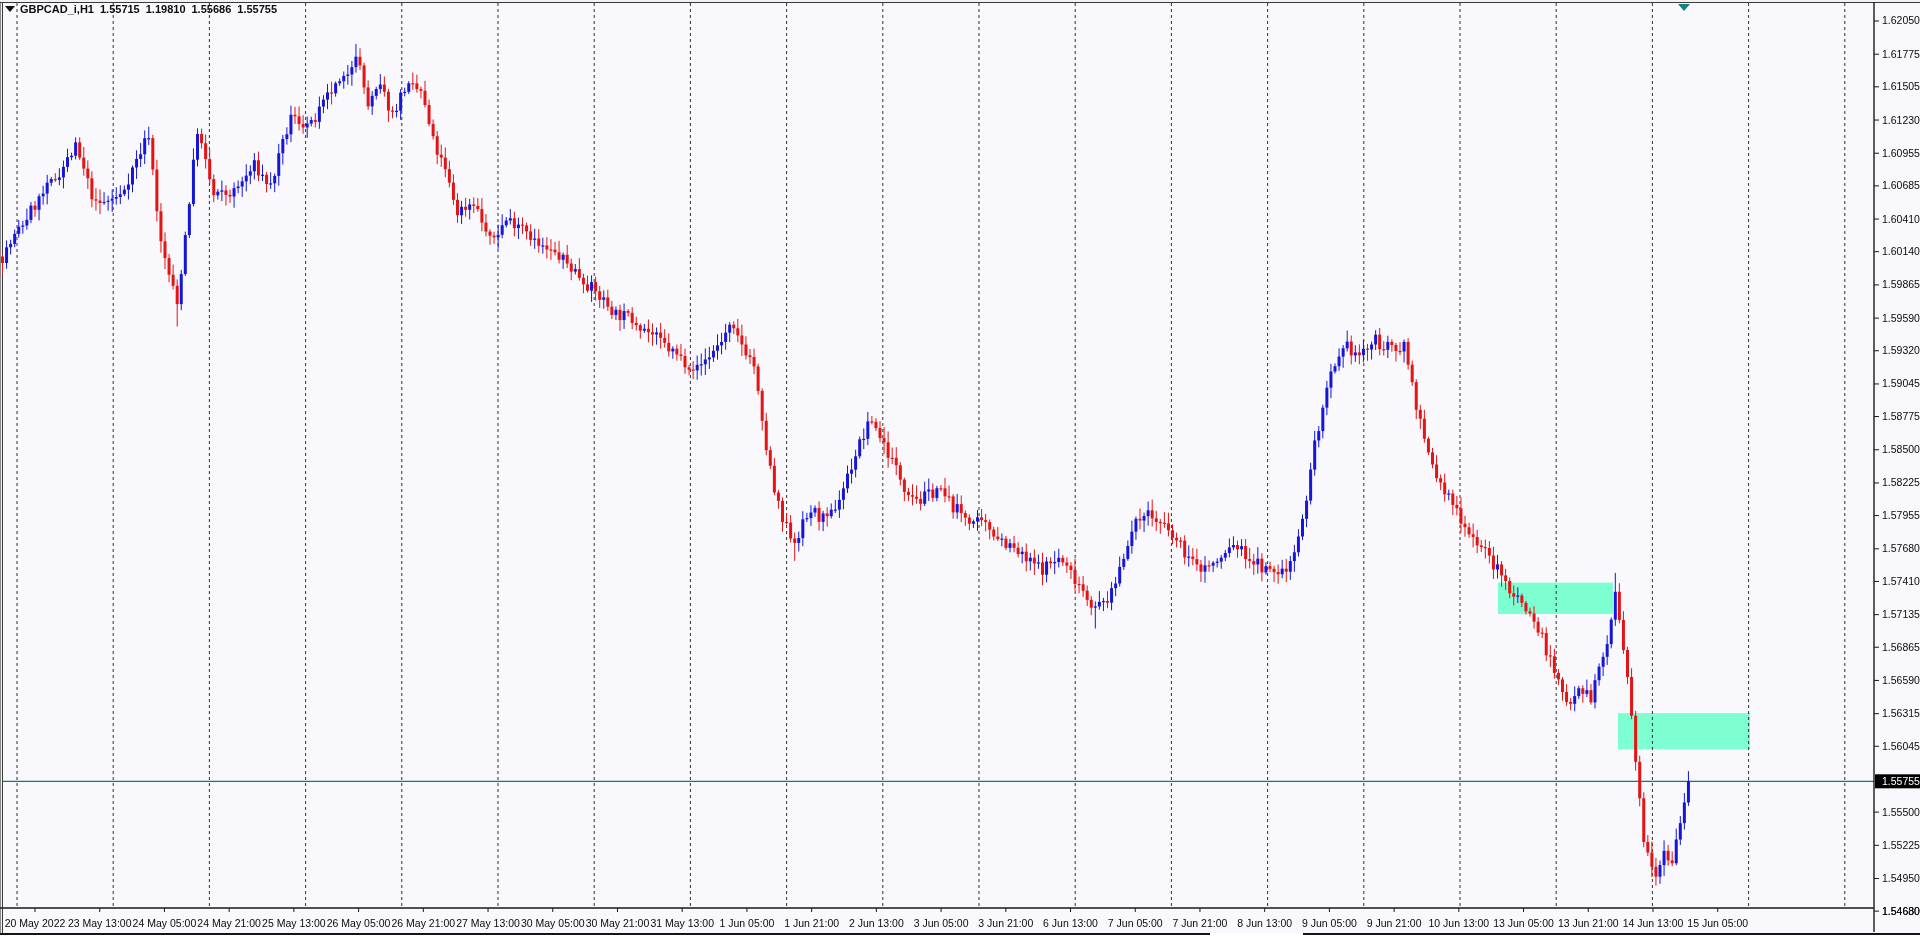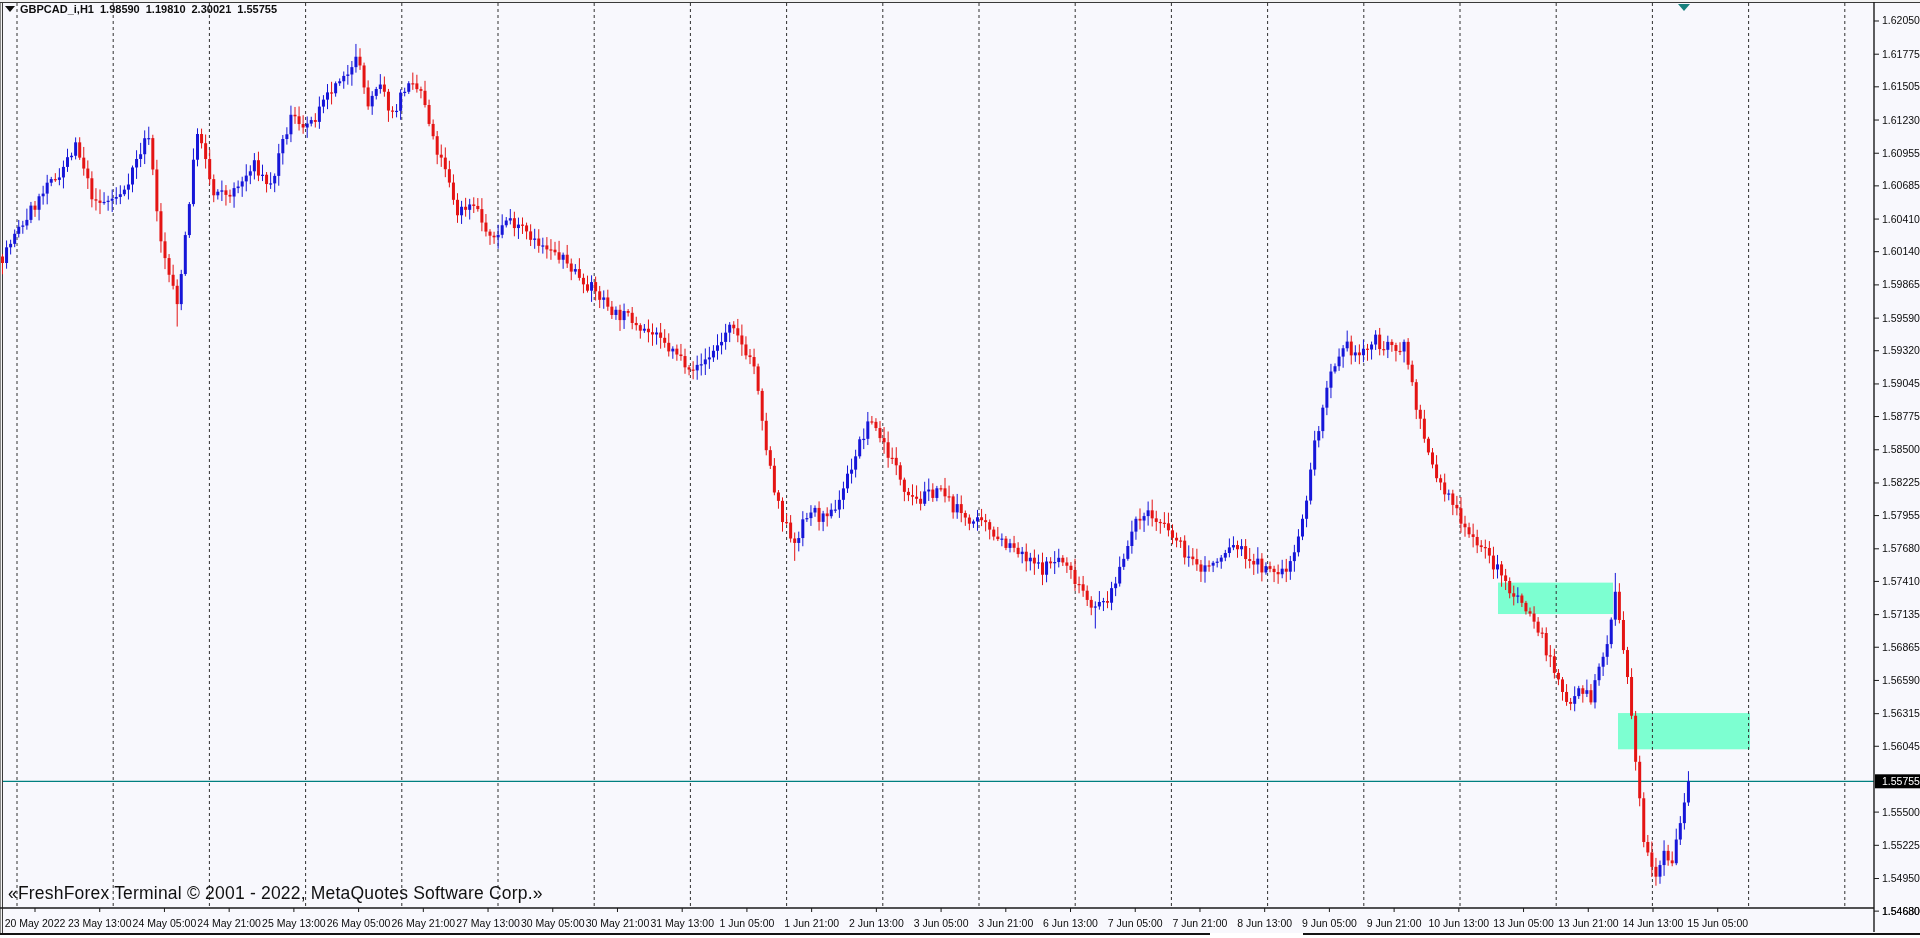--- a/index.html
+++ b/index.html
@@ -26,21 +26,21 @@
 <body>
 
 <div id="app">
   <div class="edge-left-a"></div>
   <div class="edge-left-b"></div>
   <div class="edge-left-c"></div>
   <div class="edge-top-a"></div>
   <div class="edge-top-b"></div>
 
   <div id="ddicon" title=""></div>
-  <div id="hdr"><span>GBPCAD_i,H1</span><span>1.98590</span><span>1.19810</span><span>2.30021</span><span>1.55755</span></div>
+  <div id="hdr"><span>GBPCAD_i,H1</span><span>1.55715</span><span>1.19810</span><span>1.55686</span><span>1.55755</span></div>
 
   <svg id="chart" width="1920" height="938" viewBox="0 0 1920 938">
       <rect x="3" y="3" width="1871" height="905" fill="#f8f8fd"></rect>
       <rect x="1498" y="582.6203122914723" width="115" height="31.402642466303746" fill="#7dffd1"></rect>
       <rect x="1618" y="713.0620579207281" width="132" height="36.23381823034697" fill="#7dffd1"></rect>
       <line x1="17" y1="3" x2="17" y2="908" stroke="#303030" stroke-width="1" stroke-dasharray="3 3"></line>
       <line x1="113.2" y1="3" x2="113.2" y2="908" stroke="#303030" stroke-width="1" stroke-dasharray="3 3"></line>
       <line x1="209.4" y1="3" x2="209.4" y2="908" stroke="#303030" stroke-width="1" stroke-dasharray="3 3"></line>
       <line x1="305.6" y1="3" x2="305.6" y2="908" stroke="#303030" stroke-width="1" stroke-dasharray="3 3"></line>
       <line x1="401.8" y1="3" x2="401.8" y2="908" stroke="#303030" stroke-width="1" stroke-dasharray="3 3"></line>
@@ -1002,19 +1002,18 @@
       <text x="1523.56" y="927" font-size="10.5px" fill="#0a0a0a" text-anchor="middle" font-family="&quot;Liberation Sans&quot;, sans-serif">13 Jun 05:00</text>
       <line x1="1588.28" y1="908" x2="1588.28" y2="912" stroke="#1a1a1a" stroke-width="1"></line>
       <text x="1588.28" y="927" font-size="10.5px" fill="#0a0a0a" text-anchor="middle" font-family="&quot;Liberation Sans&quot;, sans-serif">13 Jun 21:00</text>
       <line x1="1653" y1="908" x2="1653" y2="912" stroke="#1a1a1a" stroke-width="1"></line>
       <text x="1653" y="927" font-size="10.5px" fill="#0a0a0a" text-anchor="middle" font-family="&quot;Liberation Sans&quot;, sans-serif">14 Jun 13:00</text>
       <line x1="1717.72" y1="908" x2="1717.72" y2="912" stroke="#1a1a1a" stroke-width="1"></line>
       <text x="1717.72" y="927" font-size="10.5px" fill="#0a0a0a" text-anchor="middle" font-family="&quot;Liberation Sans&quot;, sans-serif">15 Jun 05:00</text>
       <text x="1882" y="914.640264246632" font-size="10.5px" fill="#0a0a0a" font-family="&quot;Liberation Sans&quot;, sans-serif">1.54680</text>
     </svg>
 
-  <div id="copyright">«FreshForex Terminal © 2001 - 2022, MetaQuotes Software Corp.»</div>
 
   <div class="botstrip">
     <div class="botline" style="left:0;width:1210px;"></div>
     <div class="botline" style="left:1303px;width:617px;"></div>
   </div>
 </div>
 
 </body></html>

